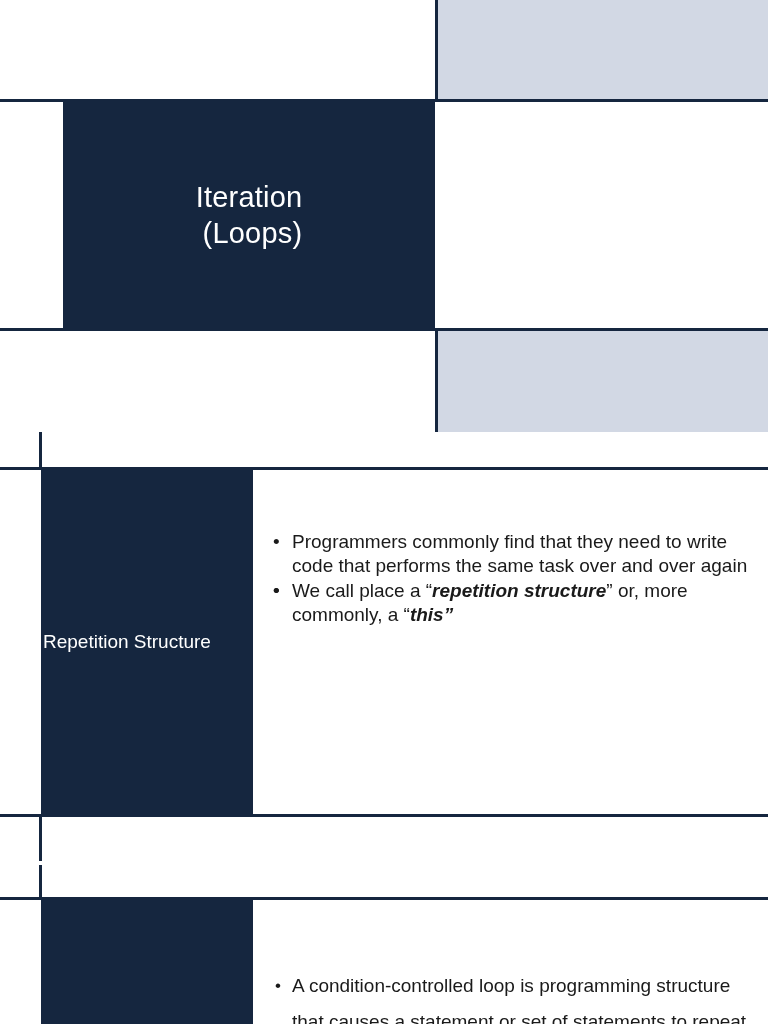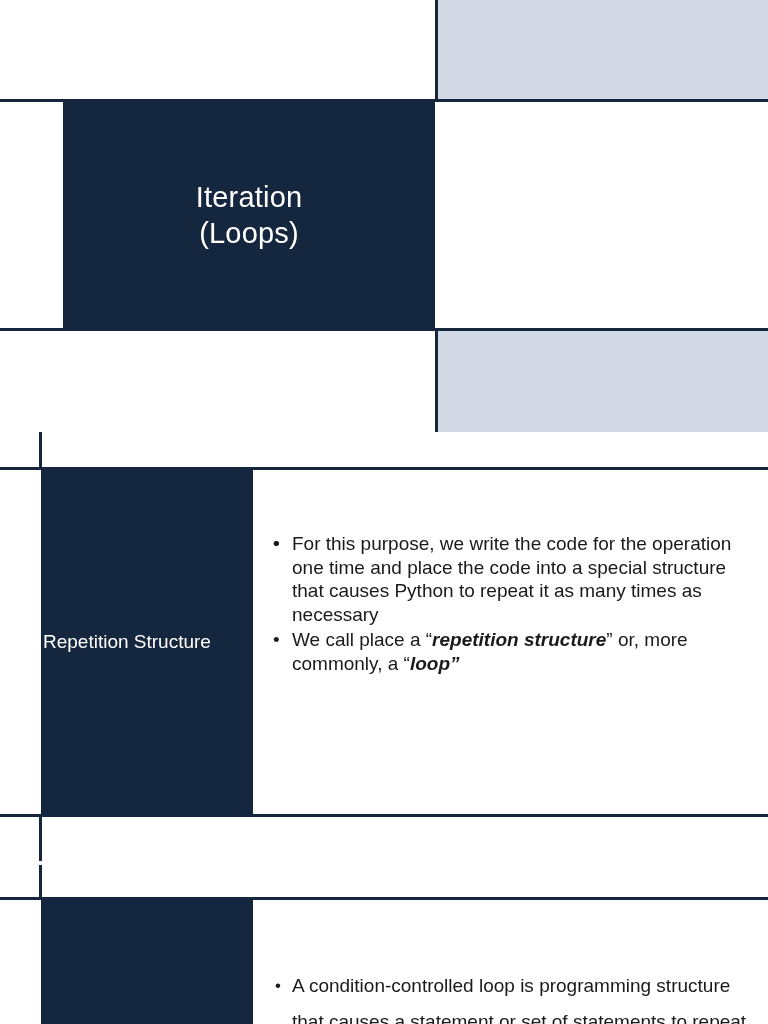--- a/index.html
+++ b/index.html
@@ -39,21 +39,21 @@
     left: 63px; top: 101px; width: 372px; height: 228px;
     background: #15263f;
     display: flex;
     align-items: center;
     justify-content: center;
   }
   .s1-title {
     color: #ffffff;
     font-size: 29px;
     line-height: 36px;
-    text-align: center;
+    text-align: right;
     letter-spacing: 0.2px;
     white-space: pre-line;
   }
   .s1-rule-mid {
     left: 0px; top: 328px; width: 768px; height: 3px;
     background: #15263f;
   }
   .s1-accent-bottom {
     left: 435px; top: 331px; width: 333px; height: 101px;
     background: #d2d8e4;
@@ -172,30 +172,30 @@
 
   <div class="abs s2-sidebar">
     <div class="s2-sidebar-label">Repetition Structure</div>
   </div>
 
   <div class="abs s2-body">
     <ul class="bullets">
 
       <li>
         <span class="bullet-dot">•</span>
-      </li>
-
-      <li>
-        <span class="bullet-dot">•</span>
-        <span>For this purpose, we write the code for the operation one time and place the code into a special structure that causes Python to repeat it as many times as necessary</span>
-      </li>
-
-      <li>
-        <span class="bullet-dot">•</span>
-        <span>We call place a “</span><span class="bi">repetition structure</span><span>” or, more commonly, a “</span><span class="bi">loop”</span>
+        <span>Programmers commonly find that they need to write code that performs the same task over and over again</span>
+      </li>
+
+      <li>
+        <span class="bullet-dot">•</span>
+      </li>
+
+      <li>
+        <span class="bullet-dot">•</span>
+        <span>We call place a “</span><span class="bi">repetition structure</span><span>” or, more commonly, a “</span><span class="bi">this”</span>
       </li>
 
     </ul>
   </div>
 
   <div class="abs s2-rule-bottom"></div>
 
   <div class="abs s3-vrule-a"></div>
   <div class="abs s3-vrule-b"></div>
   <div class="abs s3-rule-top"></div>

